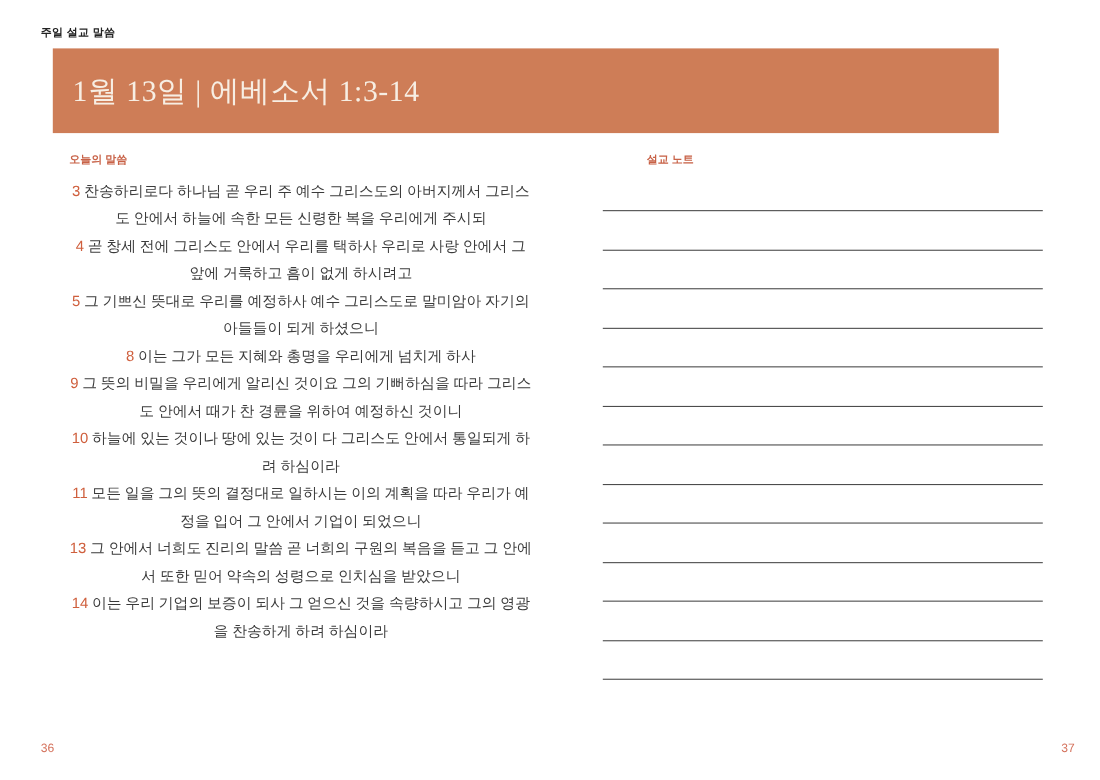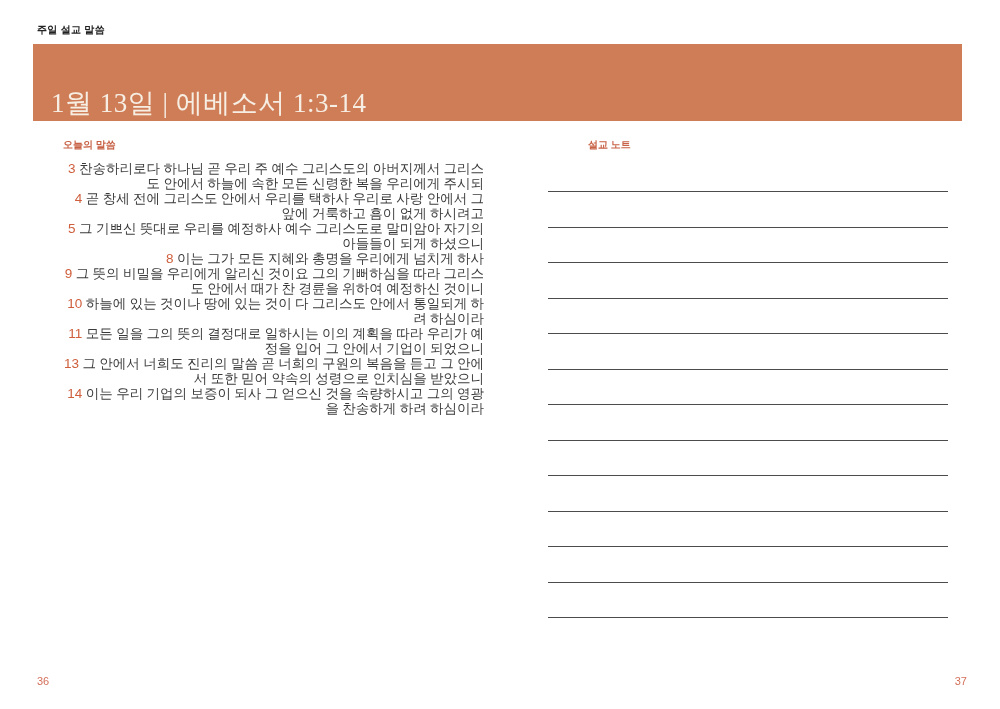--- a/index.html
+++ b/index.html
@@ -15,25 +15,25 @@
     position: absolute;
     left: 37px; top: 23px;
     font-size: 10px;
     font-weight: bold;
     color: #232323;
     letter-spacing: 0.3px;
   }
 
   .banner {
     position: absolute;
-    left: 33px; top: 44px;
-    width: 929px; height: 77px;
+    left: 48px; top: 44px;
+    width: 860px; height: 77px;
     background: #ce7d57;
     display: flex;
-    align-items: flex-end;
+    align-items: center;
     padding-left: 18px;
   }
   .banner-title {
     font-family: "Liberation Serif", "DejaVu Serif", serif;
     font-weight: normal;
     font-size: 27px;
     color: #f7eee3;
     letter-spacing: 0.5px;
   }
 
@@ -46,23 +46,23 @@
   }
   #left-heading  { left: 63px; }
   #right-heading { left: 548px; margin-left: 40px; }
 
   .scripture {
     position: absolute;
     left: 63px; top: 161px;
     width: 421px;
     font-family: "Liberation Serif", "DejaVu Serif", serif;
     font-size: 13.5px;
-    line-height: 15px;
+    line-height: 25px;
     color: #3b3b3b;
-    text-align: right;
+    text-align: center;
   }
   .verse { margin: 0; }
   .vnum  {
     color: #cf5f3d;
     font-family: "Liberation Sans", "DejaVu Sans", sans-serif;
   }
 
   .notes-lines {
     position: absolute;
     left: 548px; top: 191px;
@@ -73,21 +73,21 @@
     border-top: 1.4px solid #4c4c4c;
   }
 
   .page-num {
     position: absolute;
     top: 675px;
     font-size: 11px;
     color: #d4705a;
   }
   #page-num-left  { left: 37px; }
-  #page-num-right { right: 33px; }
+  #page-num-right { right: 23px; }
 </style>
 </head>
 <body>
 
 <div class="top-label">주일 설교 말씀</div>
 
 <header class="banner">
   <h1 class="banner-title">1월 13일 | 에베소서 1:3-14</h1>
 </header>
 

